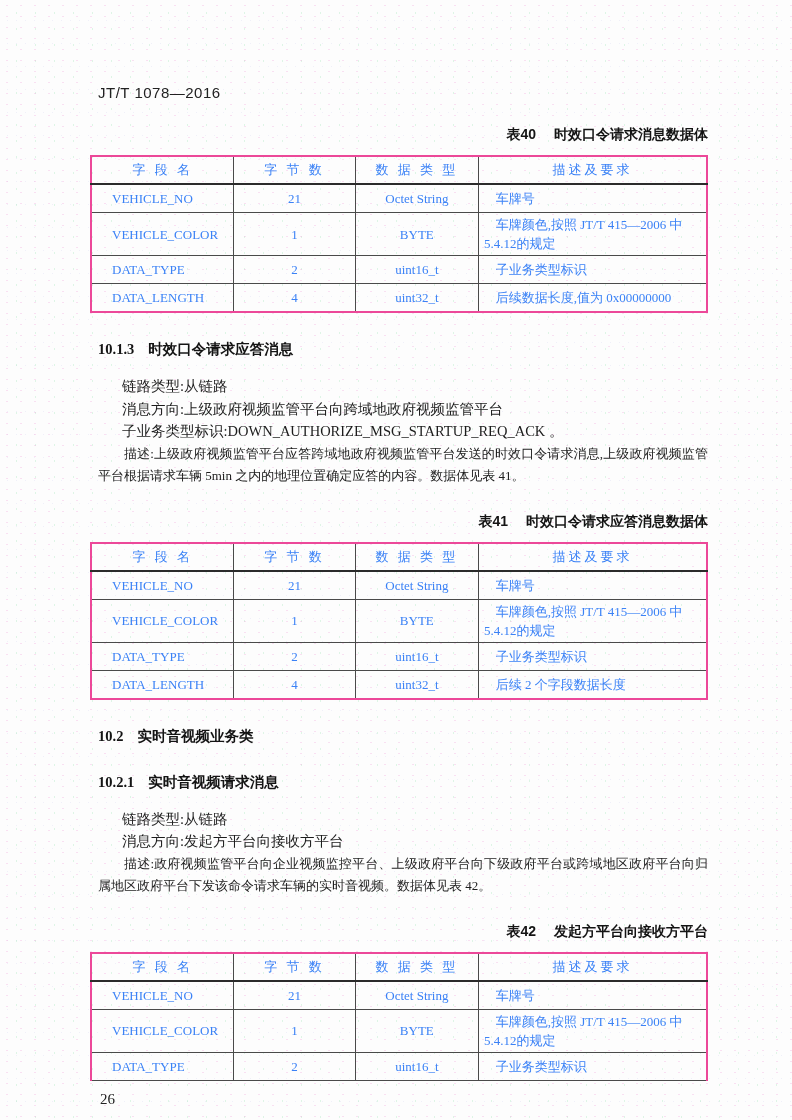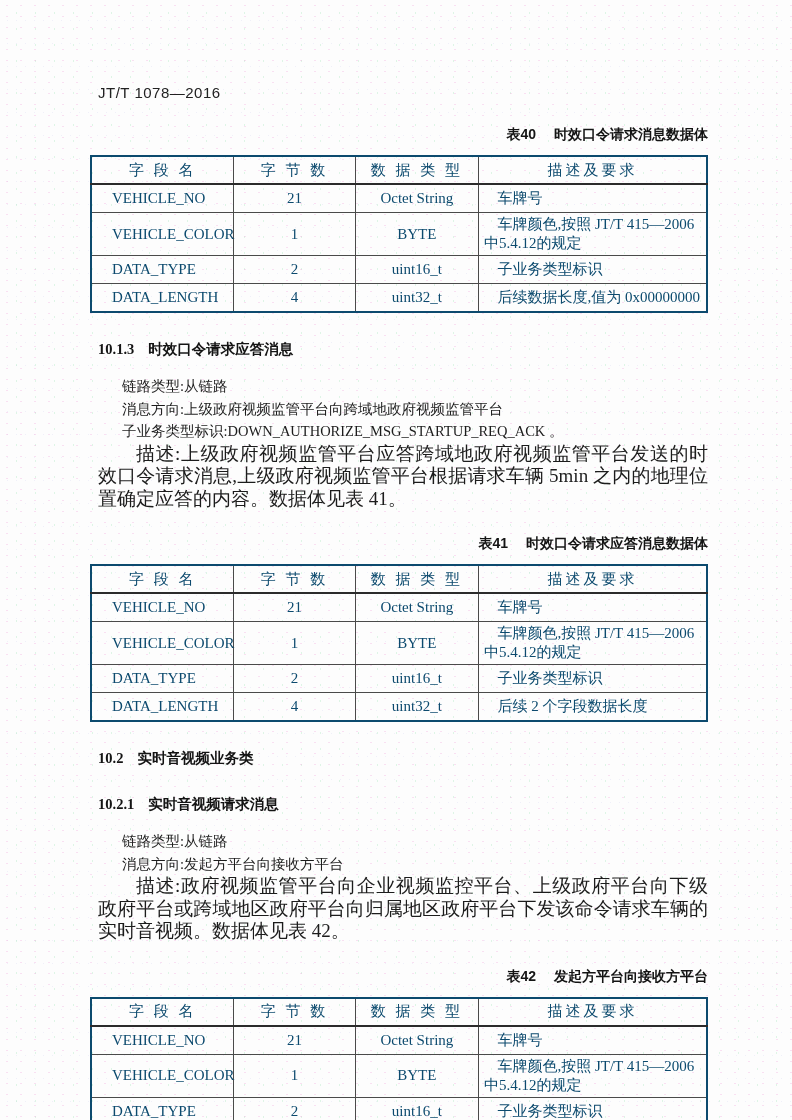--- a/index.html
+++ b/index.html
@@ -25,22 +25,22 @@
   .content{width:618px;}
   .table-caption{
     text-align:right;font-weight:bold;
     font-family:"Liberation Sans","DejaVu Sans",sans-serif;
     font-size:14px;color:#141414;
     margin:25px 0 11px 0;
   }
   .table-caption .cap-gap{display:inline-block;width:18px;}
   table.std{
     width:618px;border-collapse:collapse;table-layout:fixed;
-    border:2px solid #0c4a6e;
-    font-size:15px;color:#0c4a6e;
+    border:2px solid #ec4899;
+    font-size:13px;color:#3b82f6;
     background:transparent;
   }
   table.std th{
     font-weight:normal;text-align:center;
     letter-spacing:3px;
     height:24px;padding:1px 4px;
     border:1px solid #4a4a4a;
     border-bottom:2px solid #2b2b2b;
   }
   table.std td{
@@ -62,21 +62,21 @@
     font-weight:bold;font-size:14.5px;color:#141414;
     margin:27px 0 16px 8px;
   }
   .sec-heading .sec-num{margin-right:14px;}
   .body-line{
     margin:0;padding:0 0 0 32px;
     font-size:14.5px;line-height:22.5px;color:#1c1c1c;
   }
   .desc{
     margin:0;padding:0 0 0 8px;
-    font-size:19px;line-height:22.5px;color:#1c1c1c;
+    font-size:13px;line-height:22.5px;color:#1c1c1c;
     text-indent:2em;text-align:justify;
   }
   .page-number{
     font-size:15px;color:#222;margin:10px 0 0 10px;
     font-family:"Liberation Serif","DejaVu Serif",serif;
   }
 </style>
 </head>
 <body>
 

